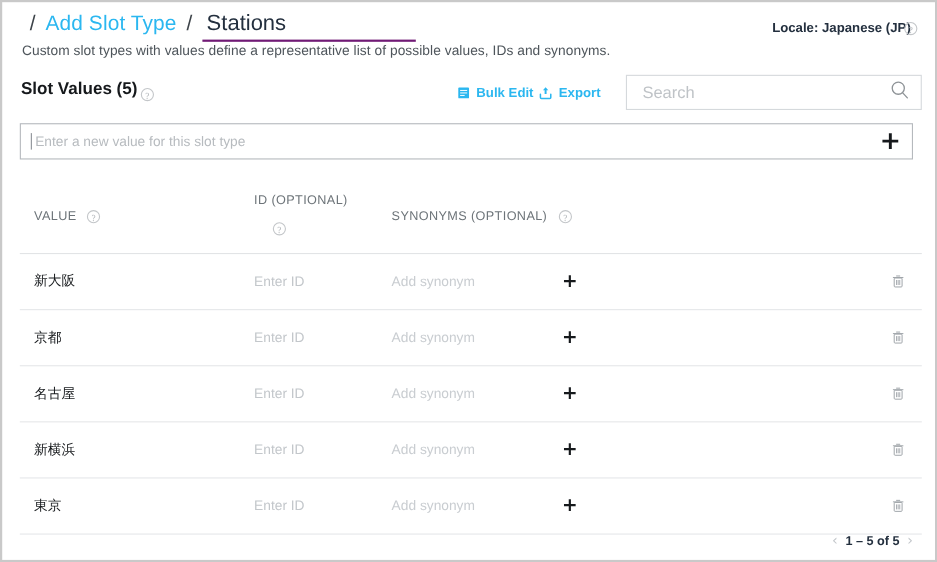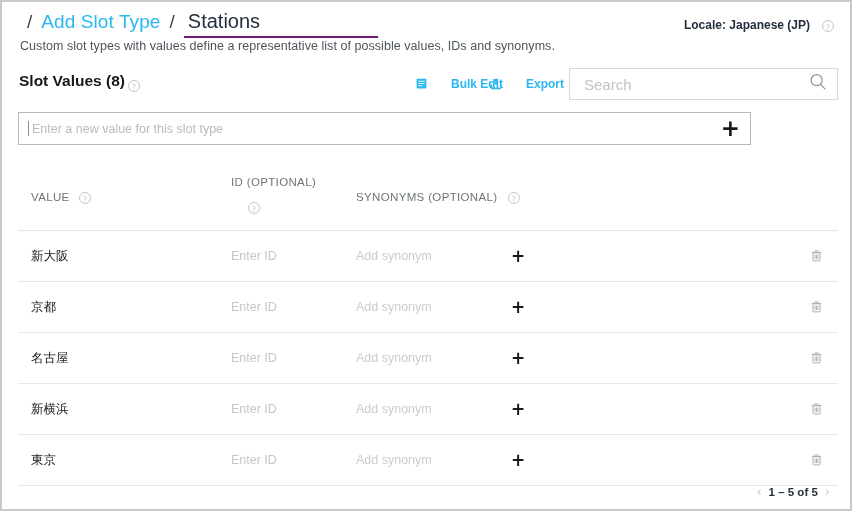--- a/index.html
+++ b/index.html
@@ -56,21 +56,21 @@
   .subtitle {
     position: absolute;
     left: 18px;
     top: 37px;
     font-size: 12.5px;
     color: #4e555b;
     letter-spacing: .05px;
   }
   .locale {
     position: absolute;
-    right: 40px;
+    right: 22px;
     top: 16px;
     font-size: 12px;
     font-weight: bold;
     color: #232f3e;
     white-space: nowrap;
     padding-left: 28px;
   }
 
   
   .help {
@@ -103,22 +103,22 @@
 
   .action-link {
     position: absolute;
     top: 75px;
     font-size: 12px;
     color: #2bb7f0;
     font-weight: bold;
     cursor: pointer;
     white-space: nowrap;
     display: flex;
-    align-items: flex-start;
-    gap: 23px;
+    align-items: flex-end;
+    gap: 5px;
   }
   .bulk-edit { left: 413px; }
   .export { left: 487px; }
   .action-link svg { display: block; }
 
   .search-box {
     position: absolute;
     left: 567px;
     top: 66px;
     width: 269px;
@@ -139,21 +139,21 @@
     color: #55595d;
     background: transparent;
   }
   .search-box input::placeholder { color: #bfc3c7; }
 
   
   .new-value {
     position: absolute;
     left: 16px;
     top: 110px;
-    width: 733px;
+    width: 812px;
     height: 33px;
     box-sizing: border-box;
     border: 1px solid #b5b9bd;
     background: #fff;
     display: flex;
     align-items: center;
     padding: 0 10px 0 9px;
   }
   .new-value .caret {
     width: 1px;
@@ -267,21 +267,21 @@
     <span class="crumb-current">Stations</span>
   </div>
 
   <div class="subtitle">Custom slot types with values define a representative list of possible values, IDs and synonyms.</div>
 
   <div class="locale">
     <span>Locale: Japanese (JP)</span>
   </div>
   <span class="help help-abs" style="right:16px; top:18px;">?</span>
 
-  <div class="sv-title">Slot Values (8)</div>
+  <div class="sv-title">Slot Values (5)</div>
   <span class="help help-abs sv-help">?</span>
 
   <div class="action-link bulk-edit">
     <span>
       <svg width="13" height="13" viewBox="0 0 16 16" fill="none">
         <rect x="2" y="2" width="12" height="12" rx="1" fill="#2bb7f0"></rect>
         <path d="M4.5 5.2h7M4.5 8h7M4.5 10.8h4.2" stroke="#ffffff" stroke-width="1.1" stroke-linecap="round"></path>
       </svg>
     </span>
     <span>Bulk Edit</span>

